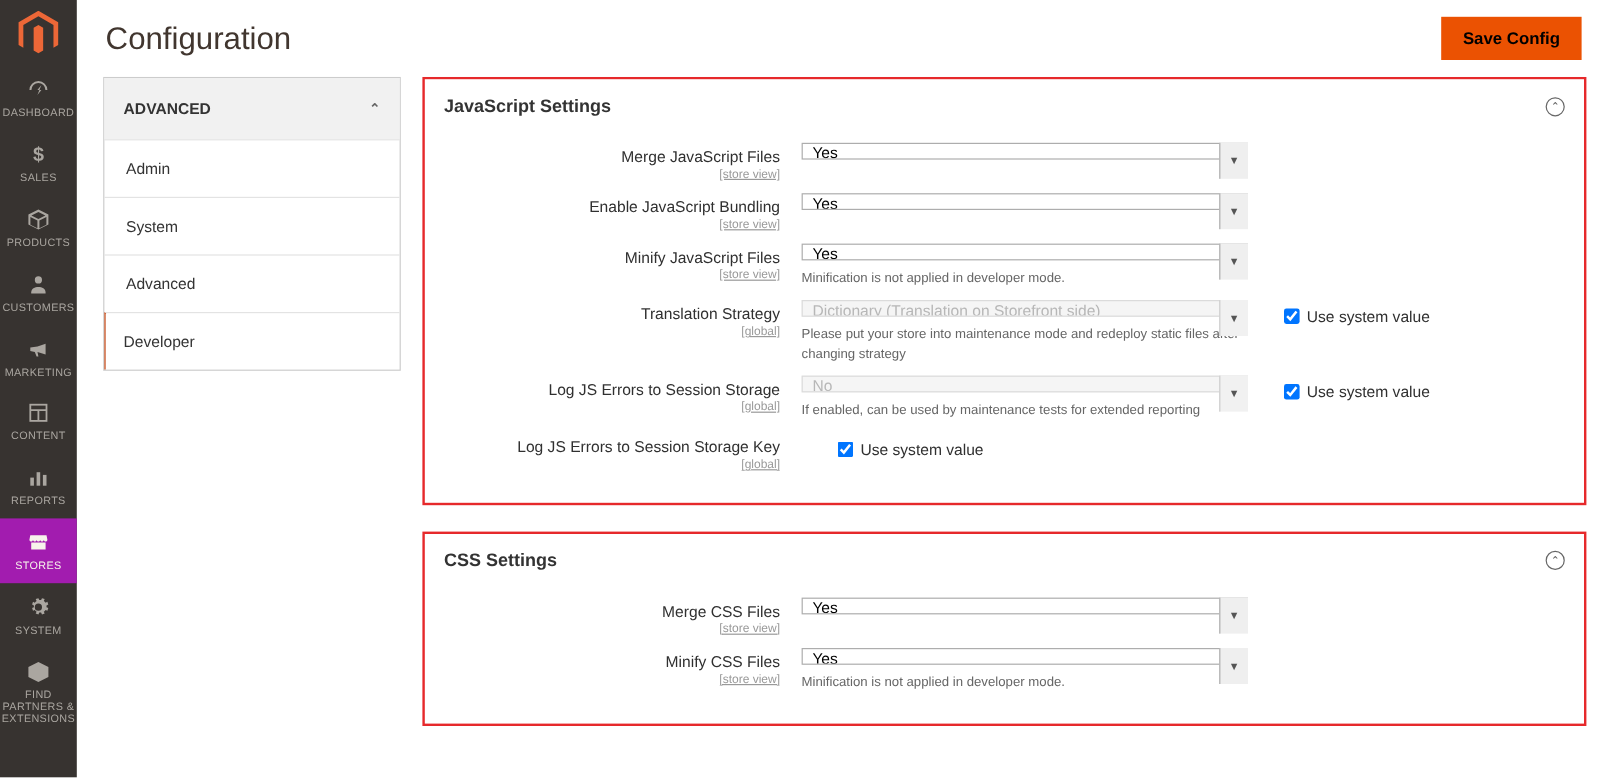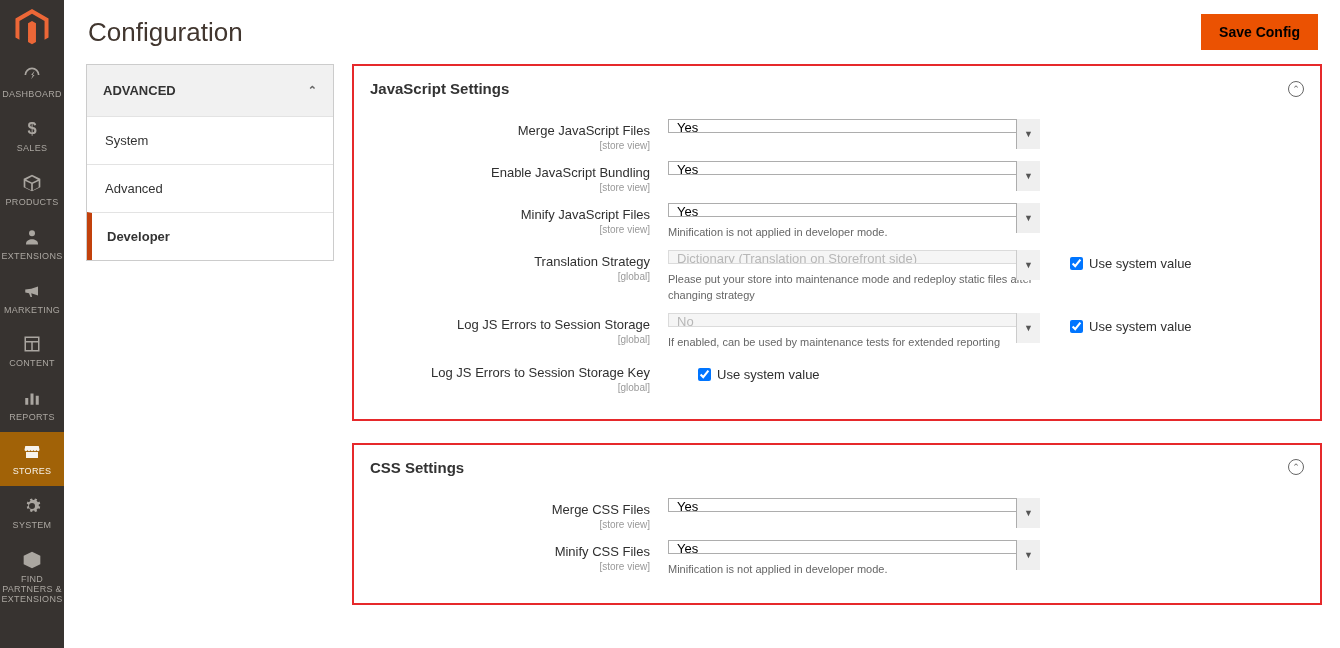--- a/index.html
+++ b/index.html
@@ -5,51 +5,51 @@
 * { box-sizing: border-box; margin: 0; padding: 0; }
 body { font-family: 'Helvetica Neue', Arial, sans-serif; font-size: 13px; color: #333; background: #fff; }
 
 .container { display: flex; height: 648px; width: 1340px; overflow: hidden; }
 
 
 .sidebar { width: 64px; background: #373330; flex-shrink: 0; display: flex; flex-direction: column; }
 .logo { display: flex; align-items: center; justify-content: center; height: 55px; }
 .logo svg { width: 34px; height: 38px; }
 .nav-item { display: flex; flex-direction: column; align-items: center; padding: 9px 4px; color: #aaa6a0; cursor: pointer; text-align: center; }
-.nav-item.active { background: #a16207; color: #f7f3eb; }
+.nav-item.active { background: #a21caf; color: #f7f3eb; }
 .nav-item .icon { font-size: 20px; margin-bottom: 4px; height: 22px; display: flex; align-items: center; justify-content: center; }
 .nav-item .label { font-size: 9px; letter-spacing: 0.3px; line-height: 1.1; }
 
 
 .main { flex: 1; display: flex; flex-direction: column; overflow: hidden; justify-content: flex-end; }
 .header { display: flex; align-items: center; justify-content: space-between; padding: 14px 22px 14px 24px; }
 .header h1 { font-size: 26px; font-weight: 400; color: #41362f; }
 .save-btn { background: #eb5202; color: #000000; border: none; padding: 10px 18px; font-size: 14px; font-weight: 600; cursor: pointer; }
 
 .content { display: flex; flex: 1; overflow: hidden; }
 
 
 .config-nav { width: 270px; flex-shrink: 0; padding: 0 0 0 22px; }
 .config-group { border: 1px solid #ccc; }
 .config-group-head { background: #f1f1f1; padding: 18px 16px; font-size: 13px; font-weight: 600; display: flex; justify-content: space-between; align-items: center; cursor: pointer; }
 .config-group-head .chev { font-size: 11px; color: #666; }
 .config-item { padding: 16px 18px; border-top: 1px solid #e3e3e3; cursor: pointer; color: #333; }
-.config-item.active { border-left: 5px solid #c2410c; padding-left: 15px; font-weight: 700; }
+.config-item.active { border-left: 1px solid #c2410c; padding-left: 15px; font-weight: 400; }
 
 
 .panel { flex: 1; padding: 0 18px 0 18px; overflow-y: auto; }
 .fieldset { border: 2px solid #e6292b; margin-bottom: 22px; padding: 12px 14px 20px 14px; position: relative; }
 .fieldset-head { display: flex; justify-content: space-between; align-items: center; padding: 2px 2px 12px 2px; }
 .fieldset-title { font-size: 15px; font-weight: 600; color: #333; }
 .collapse-icon { width: 16px; height: 16px; border: 1px solid #666; border-radius: 50%; display: flex; align-items: center; justify-content: center; font-size: 9px; color: #666; cursor: pointer; }
 
 .field-row { display: flex; align-items: flex-start; margin: 10px 0 6px 0; }
 .field-label { width: 300px; text-align: right; padding-right: 18px; padding-top: 4px; }
 .field-label .lbl { font-size: 13px; color: #303030; }
-.field-label .scope { display: block; font-size: 10px; color: #999; margin-top: 2px; }
+.field-label .scope { display: block; font-size: 10px; color: #999; margin-top: 2px; text-decoration: underline; }
 .field-control { width: 372px; }
 .field-control select, .field-control input[type=text] {
   width: 100%; height: 14px; border: 1px solid #adadad; padding: 0 24px 0 8px; font-size: 13px; background: #fff;
   -webkit-appearance: none; appearance: none;
 }
 .field-control .select-wrap { position: relative; }
 .field-control .select-wrap .arrow { position: absolute; right: 0; top: 0; width: 24px; height: 30px; border-left: 1px solid #adadad; display: flex; align-items: center; justify-content: center; pointer-events: none; background: #efefef; font-size: 9px; color: #555; }
 .field-control.disabled select, .field-control.disabled input { background: #f1f1f1; color: #999; border-color: #ccc; }
 .field-control.disabled .arrow { background: #f1f1f1; border-color: #ccc; }
 .field-note { font-size: 11px; color: #666; margin-top: 6px; line-height: 1.4; max-width: 370px; }
@@ -91,21 +91,21 @@
         </span>
       <span class="label">PRODUCTS</span>
     </div>
     <div class="nav-item">
       <span class="icon">
           <svg width="18" height="18" viewBox="0 0 24 24" fill="#aaa6a0">
             <circle cx="12" cy="7" r="4"></circle>
             <path d="M4 21c0-4 4-6 8-6s8 2 8 6v1H4v-1z"></path>
           </svg>
         </span>
-      <span class="label">EXTENSIONS</span>
+      <span class="label">CUSTOMERS</span>
     </div>
     <div class="nav-item">
       <span class="icon">
           <svg width="20" height="18" viewBox="0 0 24 24" fill="#aaa6a0">
             <path d="M3 10v4l5 1 2 5h2l-1-5 9 3V6l-9 3-8 1z"></path>
           </svg>
         </span>
       <span class="label">MARKETING</span>
     </div>
     <div class="nav-item">
@@ -160,20 +160,21 @@
       <button class="save-btn">Save Config</button>
     </div>
 
     <div class="content">
       <div class="config-nav">
         <div class="config-group">
           <div class="config-group-head">
             <span>ADVANCED</span>
             <span class="chev">⌃</span>
           </div>
+          <div class="config-item">Admin</div>
           <div class="config-item">System</div>
           <div class="config-item">Advanced</div>
           <div class="config-item active">Developer</div>
         </div>
       </div>
 
       <div class="panel">
 
         <div class="fieldset">
           <div class="fieldset-head">

